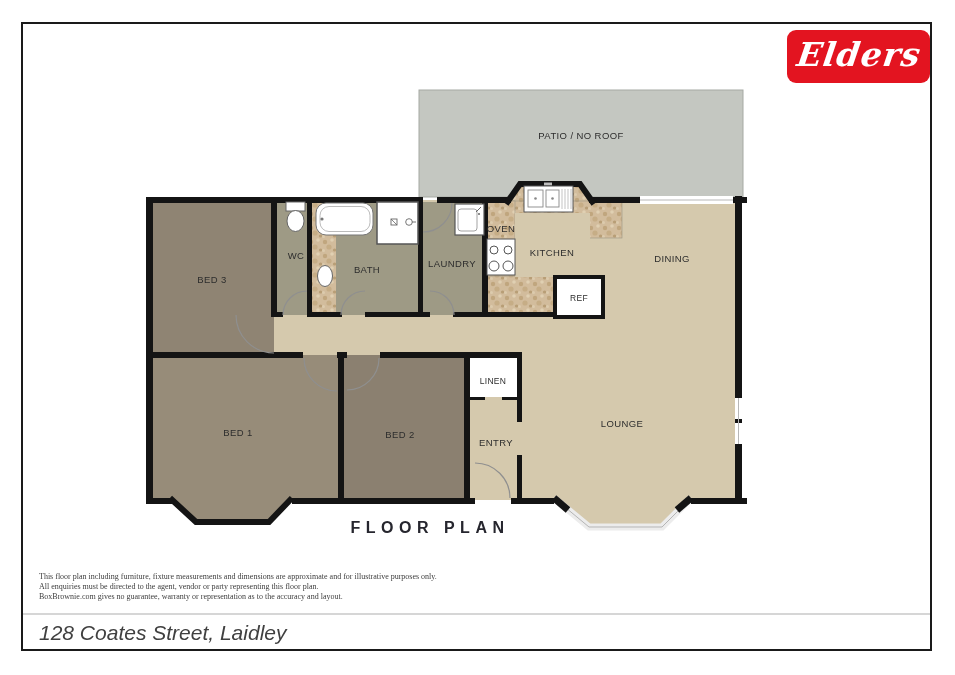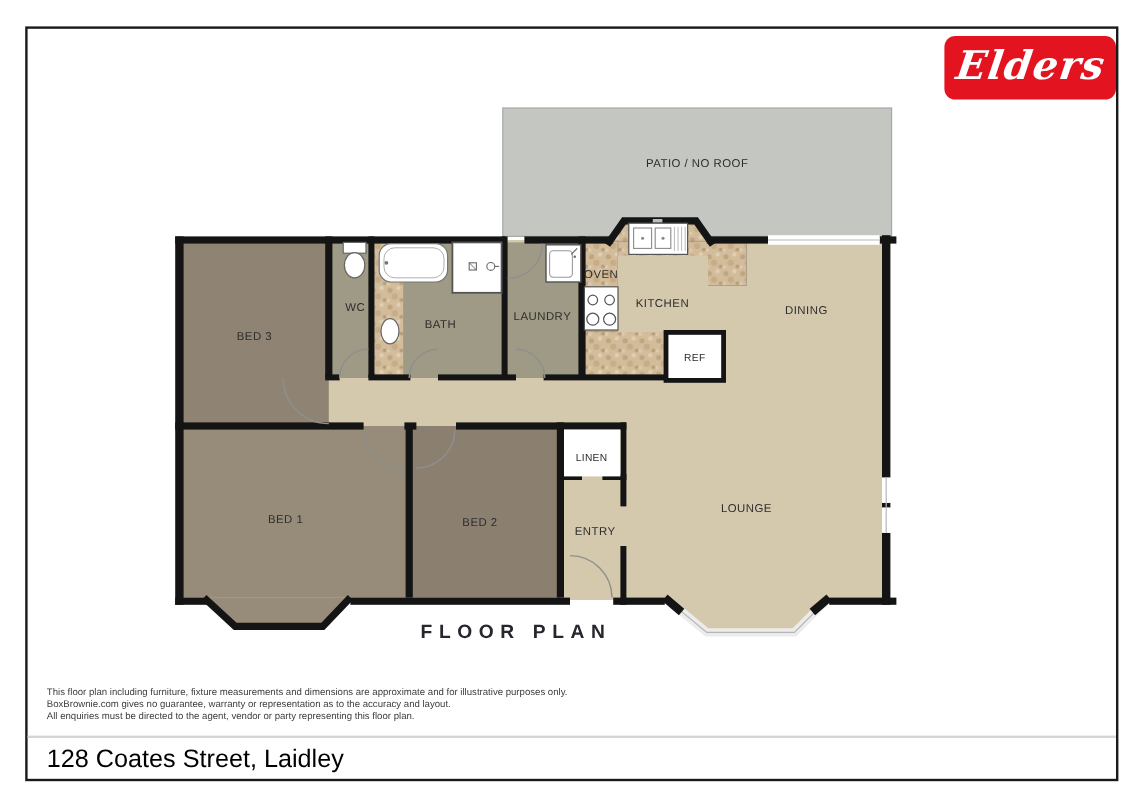--- a/index.html
+++ b/index.html
@@ -2,23 +2,23 @@
 <html><head>
 <meta charset="utf-8">
 <style>
   html,body{margin:0;padding:0;background:#ffffff;}
   body{width:955px;height:675px;position:relative;font-family:"Liberation Sans",sans-serif;}
   .page-border{position:absolute;left:21px;top:22px;width:911px;height:629px;border:2px solid #1a1a1a;box-sizing:border-box;background:#ffffff;}
   .logo{position:absolute;left:787px;top:30px;width:143px;height:53px;background:#e31420;border-radius:9px;display:flex;align-items:center;justify-content:center;z-index:30;}
   .logo span{color:#ffffff;font-family:"DejaVu Serif",serif;font-style:italic;font-weight:700;font-size:33px;transform:skewX(-8deg);letter-spacing:1px;padding-bottom:4px;}
   .plan-svg{position:absolute;left:140px;top:80px;width:620px;height:460px;z-index:10;}
   .floorplan-title{position:absolute;left:300px;top:519px;width:260px;text-align:center;font-size:16px;letter-spacing:5.5px;color:#26262e;z-index:20;font-weight:bold;}
-  .disclaimer{position:absolute;left:39px;top:572px;font-size:8px;line-height:10px;color:#3d3d3d;z-index:20;}
+  .disclaimer{position:absolute;left:39px;top:572px;font-size:8px;line-height:10px;color:#3d3d3d;z-index:20;font-family:Liberation Serif, serif;}
   .sep-line{position:absolute;left:23px;top:613px;width:907px;height:2px;background:#d6d6d6;z-index:20;}
-  .address{position:absolute;left:39px;top:621px;font-size:21px;color:#000000;z-index:20;}
+  .address{position:absolute;left:39px;top:621px;font-size:21px;color:#404040;z-index:20;font-style:italic;}
   text{font-family:"Liberation Sans",sans-serif;fill:#2d2d2d;}
   .room-label{font-size:9.5px;letter-spacing:.4px;}
   .small-label{font-size:8.5px;letter-spacing:.3px;}
 </style>
 </head>
 <body>
 
 <div class="page-border"></div>
 
 <div class="logo">
@@ -183,19 +183,19 @@
   <text x="496" y="446" text-anchor="middle" class="room-label">ENTRY</text>
   <text x="622" y="427" text-anchor="middle" class="room-label">LOUNGE</text>
   <text x="238" y="436" text-anchor="middle" class="room-label">BED 1</text>
   <text x="400" y="438" text-anchor="middle" class="room-label">BED 2</text>
 </svg>
 
 <div class="floorplan-title">FLOOR PLAN</div>
 
 <div class="disclaimer">
   <div>This floor plan including furniture, fixture measurements and dimensions are approximate and for illustrative purposes only.</div>
+  <div>All enquiries must be directed to the agent, vendor or party representing this floor plan.</div>
   <div>BoxBrownie.com gives no guarantee, warranty or representation as to the accuracy and layout.</div>
-  <div>All enquiries must be directed to the agent, vendor or party representing this floor plan.</div>
 </div>
 
 <div class="sep-line"></div>
 
 <div class="address">128 Coates Street, Laidley</div>
 
 </body></html>

